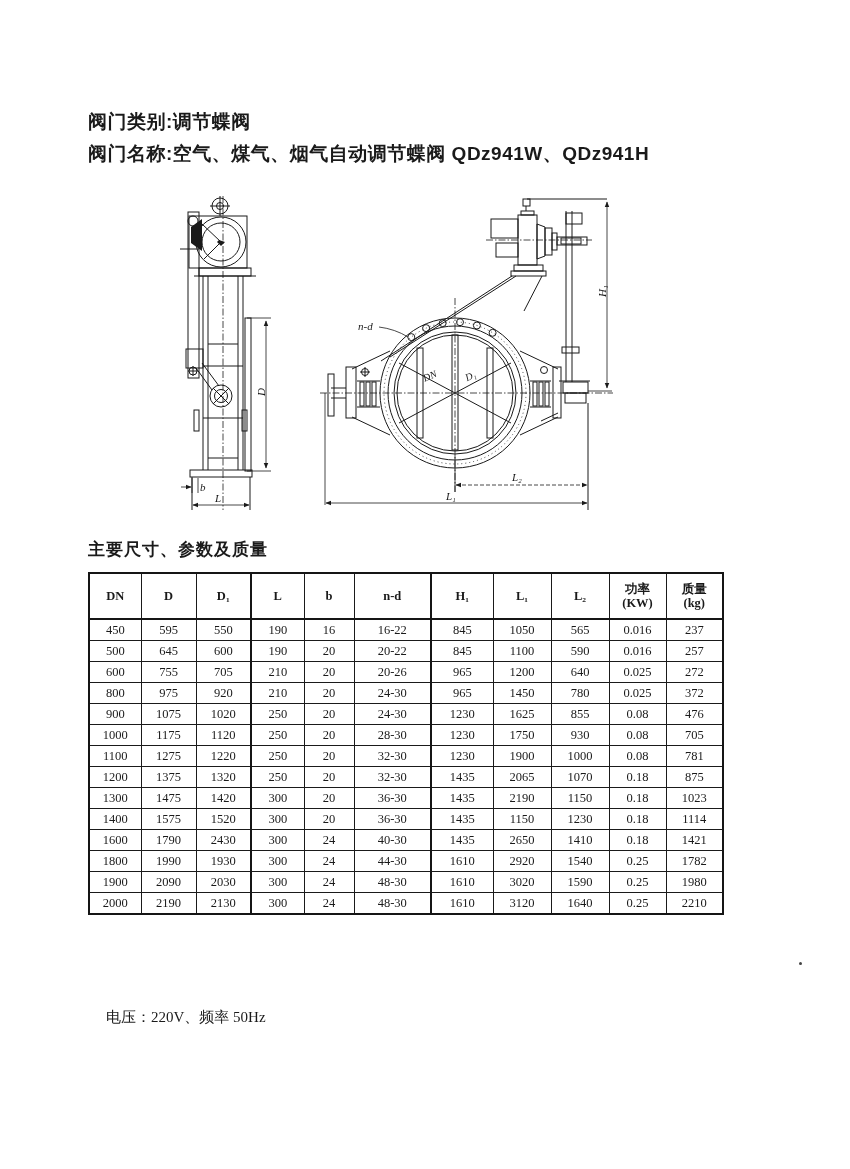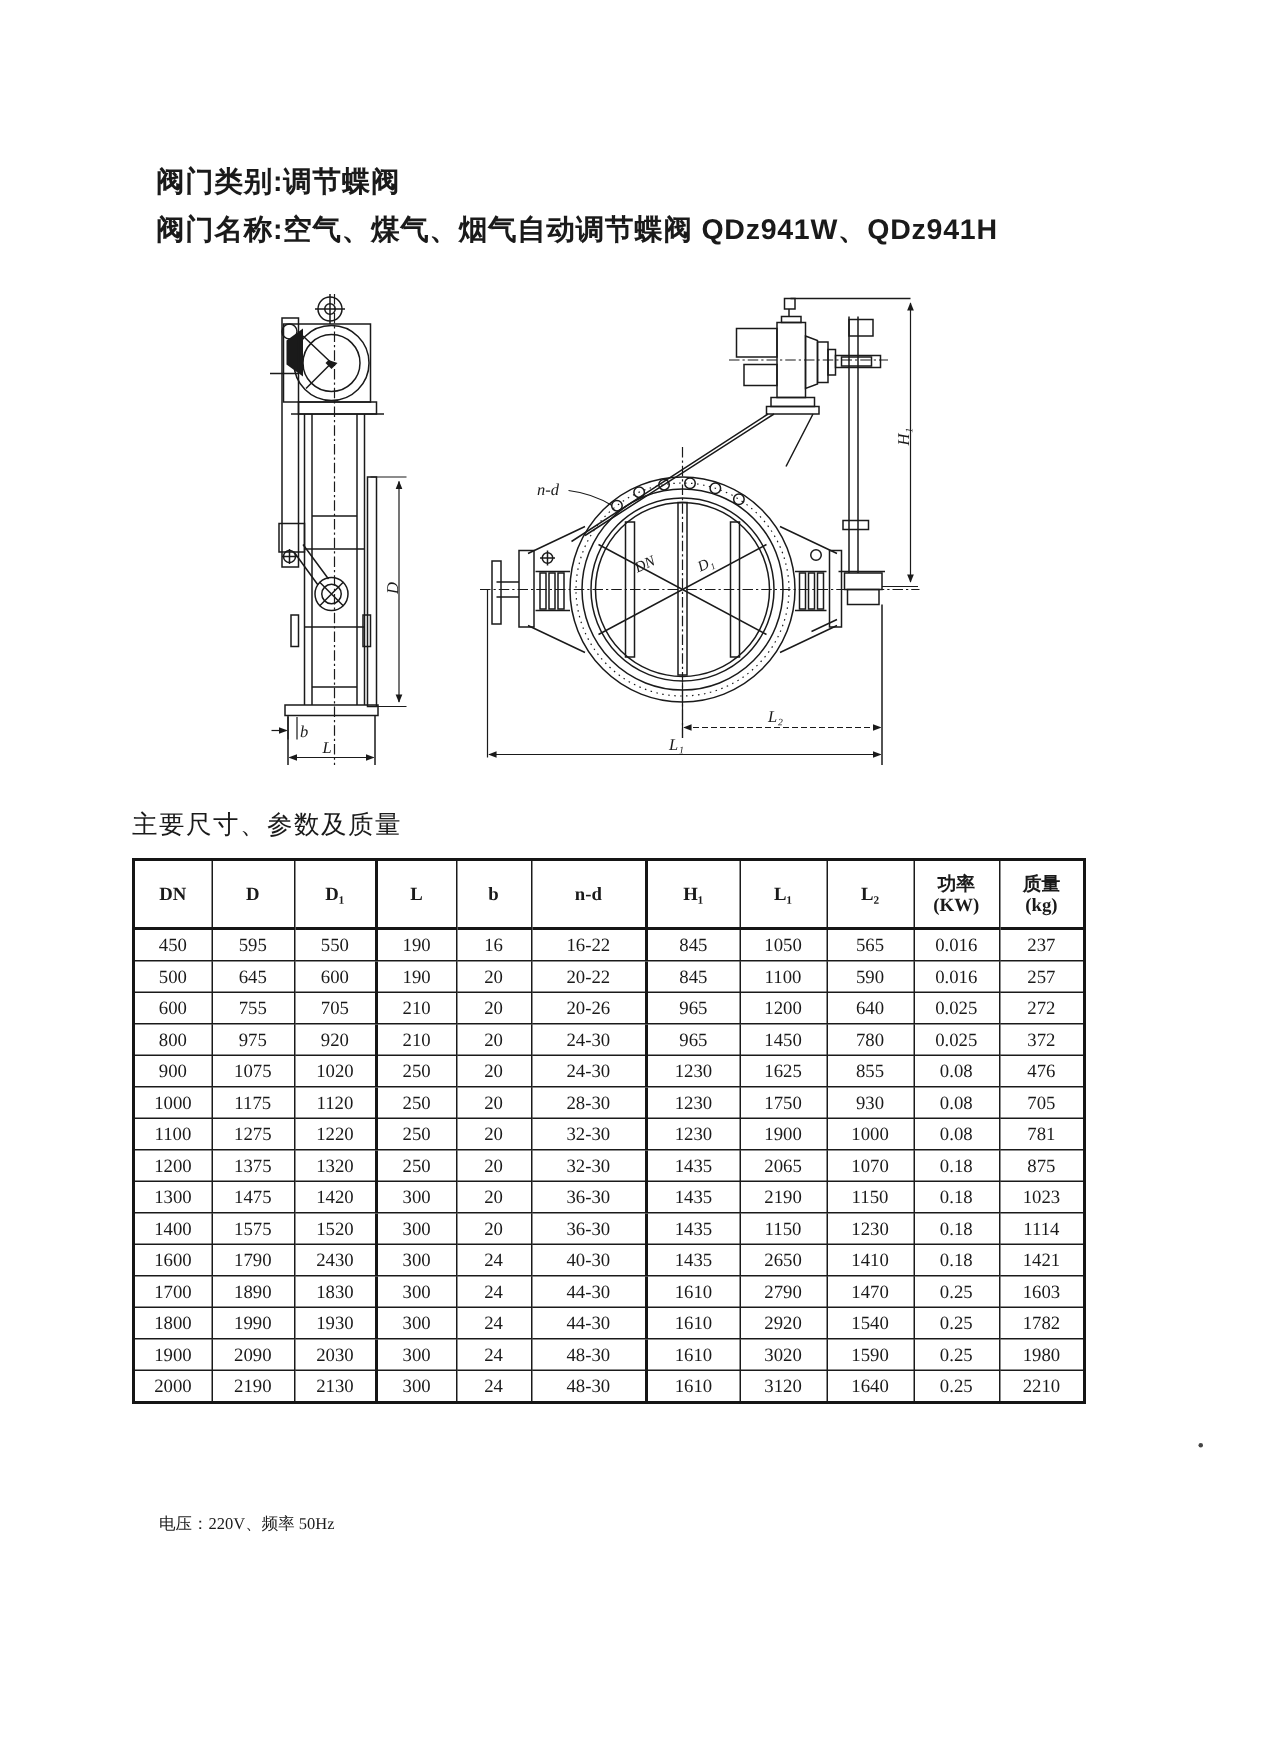--- a/index.html
+++ b/index.html
@@ -1,39 +1,39 @@
 <!DOCTYPE html>
 <html><head>
 <meta charset="utf-8">
 <style>
   html,body{margin:0;padding:0;}
   body{
     width:850px;height:1169px;position:relative;background:#ffffff;
     font-family:"Liberation Sans",sans-serif;color:#1a1a1a;overflow:hidden;
   }
-  .titles{position:absolute;left:88px;top:106px;font-weight:bold;font-size:19px;line-height:32px;letter-spacing:.5px;margin-left:16px;}
-  .section-title{position:absolute;left:88px;top:538px;font-weight:normal;font-size:17px;letter-spacing:1px;}
+  .titles{position:absolute;left:88px;top:106px;font-weight:bold;font-size:19px;line-height:32px;letter-spacing:.5px;}
+  .section-title{position:absolute;left:88px;top:538px;font-weight:bold;font-size:17px;letter-spacing:1px;}
   .drawing-wrap{position:absolute;left:100px;top:185px;width:580px;height:360px;}
   .spec-table{
     position:absolute;left:88px;top:572px;width:634px;
     border-collapse:collapse;table-layout:fixed;
     font-family:"Liberation Serif",serif;
     border:2px solid #151515;
   }
   .spec-table th,.spec-table td{
     border:1px solid #1a1a1a;text-align:center;vertical-align:middle;padding:0;
   }
   .spec-table th{
     height:44px;font-size:12.5px;font-weight:bold;white-space:pre-line;line-height:14px;
     border-bottom:2px solid #151515;
   }
   .spec-table td{height:20px;font-size:12.5px;}
   .spec-table th:nth-child(4),.spec-table td:nth-child(4),
   .spec-table th:nth-child(7),.spec-table td:nth-child(7){border-left:2px solid #151515;}
-  .footnote{position:absolute;left:106px;top:1008px;font-size:11px;font-family:"Liberation Serif",serif;}
+  .footnote{position:absolute;left:106px;top:1008px;font-size:15px;font-family:"Liberation Serif",serif;}
   svg .ln{stroke:#1a1a1a;fill:none;stroke-width:1;}
   svg .fl{fill:#1a1a1a;stroke:none;}
   svg .cl{stroke:#1a1a1a;fill:none;stroke-width:.8;stroke-dasharray:7 2 1.5 2;}
   svg .dim{stroke:#1a1a1a;fill:none;stroke-width:.8;}
   svg text{font-family:"Liberation Serif",serif;font-style:italic;fill:#1a1a1a;}
   .speck{position:absolute;width:3px;height:3px;background:#444;border-radius:50%;}
 </style>
 </head>
 <body>
 
@@ -357,33 +357,20 @@
         <td>300</td>
         <td>24</td>
         <td>40-30</td>
         <td>1435</td>
         <td>2650</td>
         <td>1410</td>
         <td>0.18</td>
         <td>1421</td>
       </tr>
       <tr>
-        <td>1700</td>
-        <td>1890</td>
-        <td>1830</td>
-        <td>300</td>
-        <td>24</td>
-        <td>44-30</td>
-        <td>1610</td>
-        <td>2790</td>
-        <td>1470</td>
-        <td>0.25</td>
-        <td>1603</td>
-      </tr>
-      <tr>
         <td>1800</td>
         <td>1990</td>
         <td>1930</td>
         <td>300</td>
         <td>24</td>
         <td>44-30</td>
         <td>1610</td>
         <td>2920</td>
         <td>1540</td>
         <td>0.25</td>

